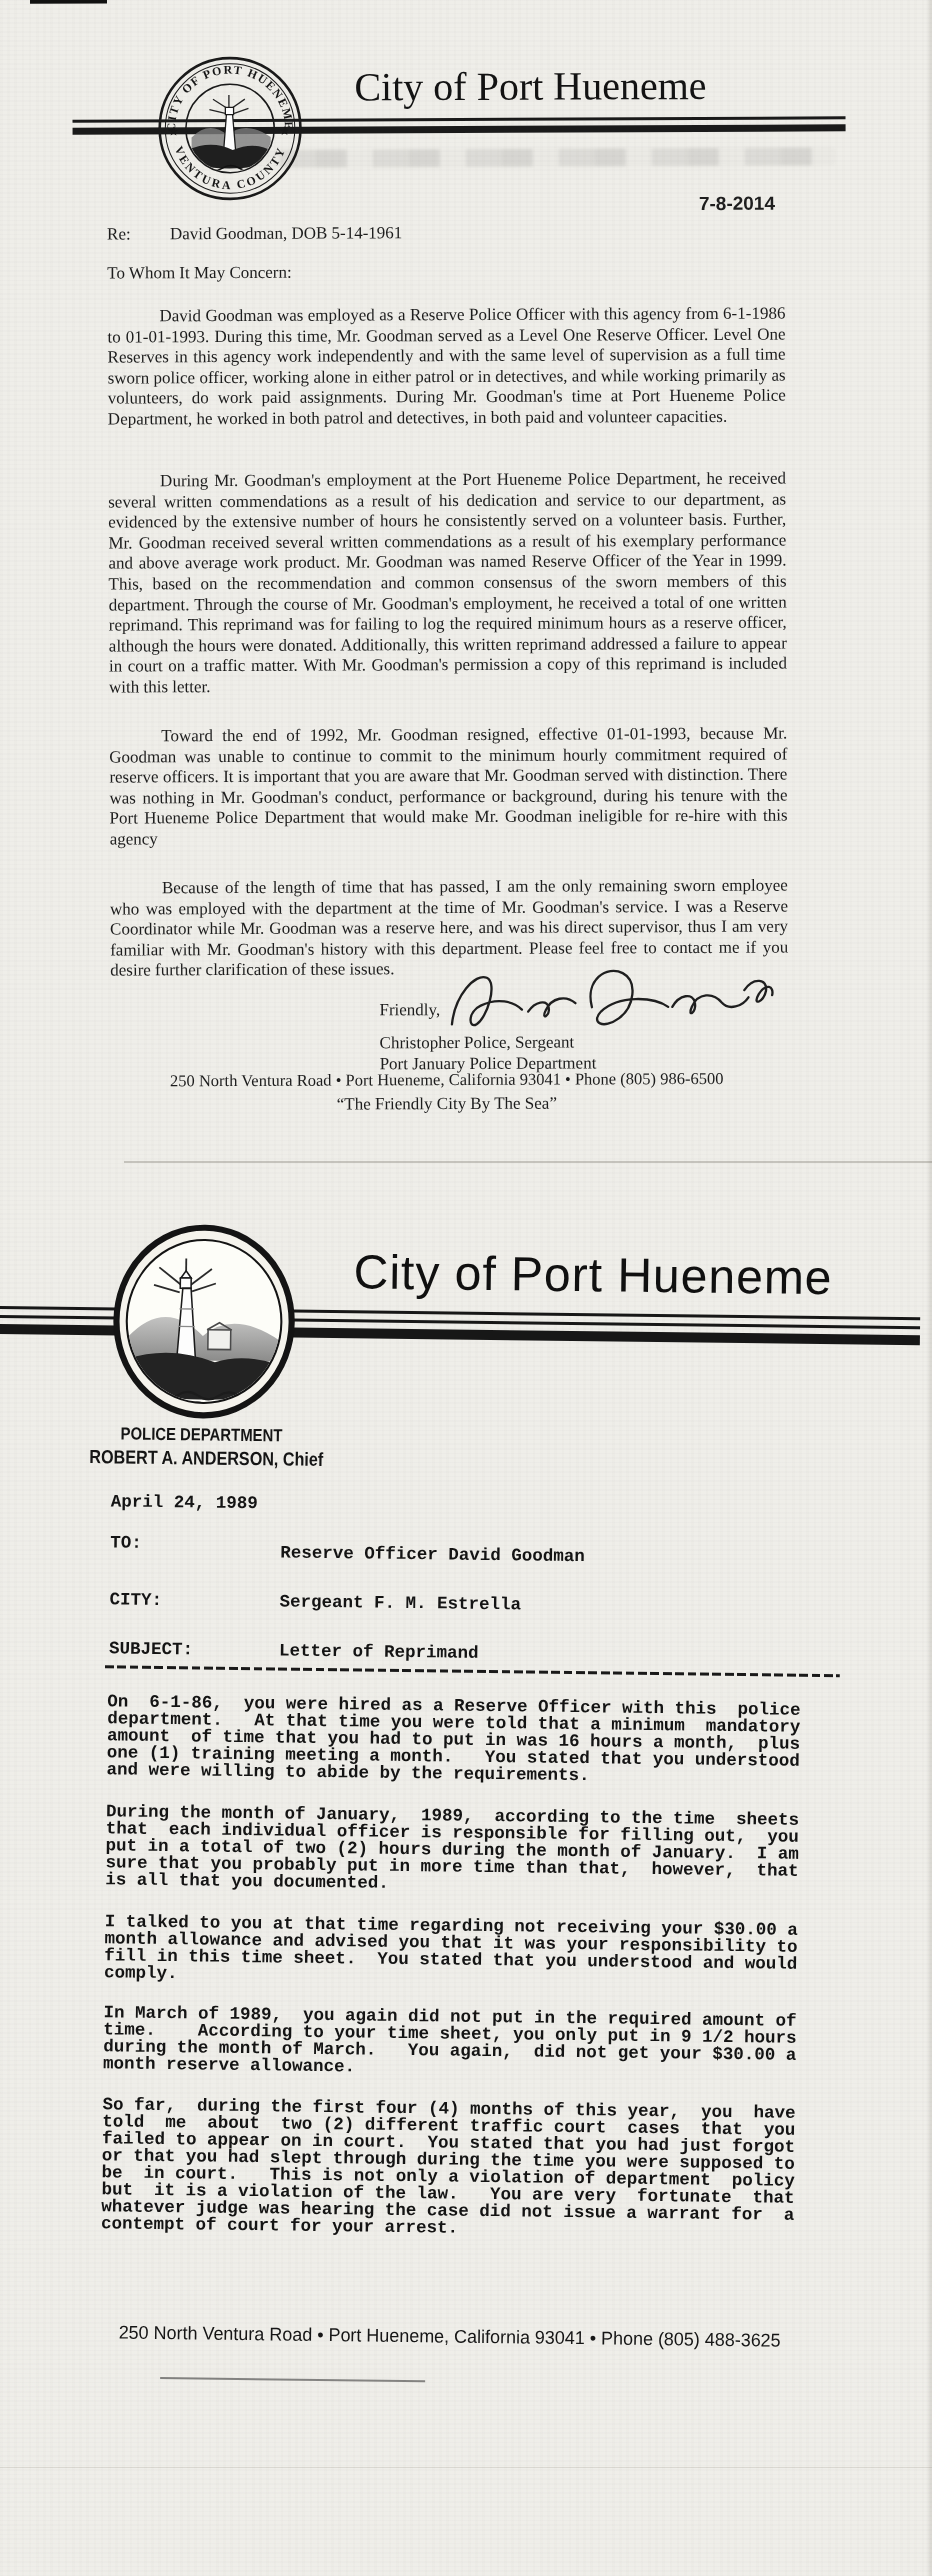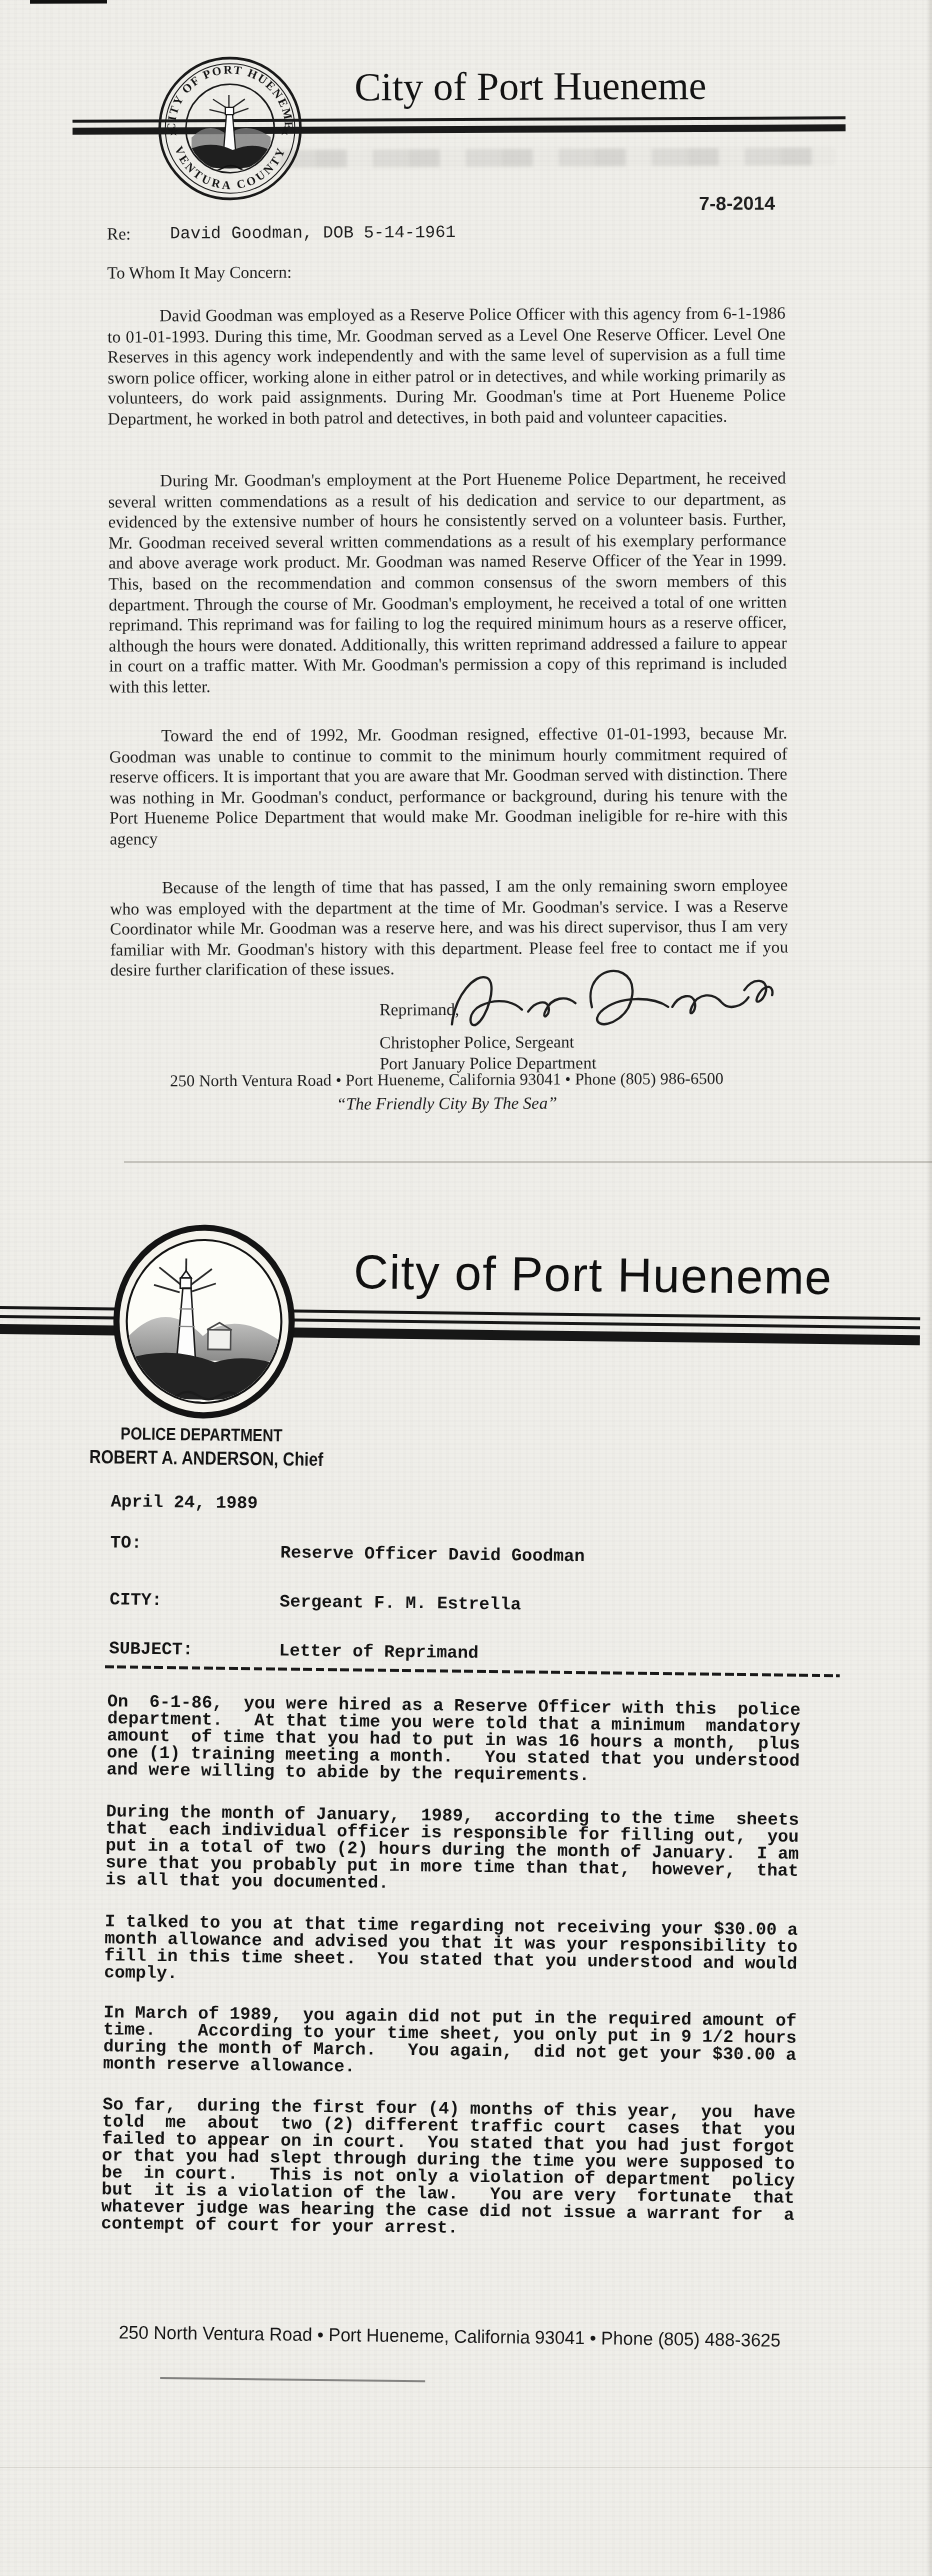--- a/index.html
+++ b/index.html
@@ -71,46 +71,46 @@
       <path d="M62,186 Q110,166 150,187 Q195,169 228,191 L228,213 Q145,233 62,213 Z" fill="#1f1f1f"></path>
       <path d="M66,222 q16,-10 32,0 q16,10 32,0 q16,-10 32,0 q16,10 32,0 q16,-10 32,0" stroke="#111" stroke-width="3" fill="none"></path>
     </g>
   </svg>
 
   <div class="abs" style="left:354px;top:68px;font-size:40px;line-height:41px;font-family:'Liberation Serif',serif;color:#131313;">City of Port Hueneme</div>
 
   <div class="abs" style="left:698px;top:196px;font-family:'Liberation Sans',sans-serif;font-size:19px;font-weight:bold;color:#1e1e1e;">7-8-2014</div>
 
   <div class="abs s" style="left:106px;top:225px;">Re:</div>
-  <div class="abs s" style="left:169px;top:225px;font-family:Liberation Mono, monospace;">David Goodman, DOB 5-14-1961</div>
+  <div class="abs s" style="left:169px;top:225px;">David Goodman, DOB 5-14-1961</div>
 
   <div class="abs s" style="left:106px;top:264px;">To Whom It May Concern:</div>
 
   <div class="abs s indent" style="left:106px;top:307px;width:678px;">David Goodman was employed as a Reserve Police Officer with this agency from 6-1-1986 to 01-01-1993.  During this time, Mr. Goodman served as a Level One Reserve Officer.  Level One Reserves in this agency work independently and with the same level of supervision as a full time sworn police officer, working alone in either patrol or in detectives, and while working primarily as volunteers, do work paid assignments.  During Mr. Goodman's time at Port Hueneme Police Department, he worked in both patrol and detectives, in both paid and volunteer capacities.</div>
   <div class="abs s indent" style="left:106px;top:472px;width:678px;">During Mr. Goodman's employment at the Port Hueneme Police Department, he received several written commendations as a result of his dedication and service to our department, as evidenced by the extensive number of hours he consistently served on a volunteer basis. Further, Mr. Goodman received several written commendations as a result of his exemplary performance and above average work product.  Mr. Goodman was named Reserve Officer of the Year in 1999.  This, based on the recommendation and common consensus of the sworn members of this department.   Through the course of Mr. Goodman's employment, he received a total of one written reprimand.  This reprimand was for failing to log the required minimum hours as a reserve officer, although the hours were donated.  Additionally, this written reprimand addressed a failure to appear in court on a traffic matter.  With Mr. Goodman's permission a copy of this reprimand is included with this letter.</div>
   <div class="abs s indent" style="left:106px;top:727px;width:678px;">Toward the end of 1992, Mr. Goodman resigned, effective 01-01-1993, because Mr. Goodman was unable to continue to commit to the minimum hourly commitment required of reserve officers.  It is important that you are aware that Mr. Goodman served with distinction.  There was nothing in Mr. Goodman's conduct, performance or background, during his tenure with the Port Hueneme Police Department that would make Mr. Goodman ineligible for re-hire with this agency</div>
   <div class="abs s indent" style="left:106px;top:879px;width:678px;">Because of the length of time that has passed, I am the only remaining sworn employee who was employed with the department at the time of Mr. Goodman's service.  I was a Reserve Coordinator while Mr. Goodman was a reserve here, and was his direct supervisor, thus I am very familiar with Mr. Goodman's history with this department.   Please feel free to contact me if you desire further clarification of these issues.</div>
 
-  <div class="abs s" style="left:375px;top:1002px;">Reprimand,</div>
+  <div class="abs s" style="left:375px;top:1002px;">Friendly,</div>
 
   <svg class="abs" style="left:433px;top:948px;" width="340" height="103" viewBox="0 0 660 200">
     <g stroke="#1f1f1f" stroke-width="4.5" fill="none" stroke-linecap="round">
       <path d="M28,152 C34,96 74,52 96,62 C118,72 96,140 76,152 C60,162 58,128 84,116 C116,100 148,108 164,124"></path>
       <path d="M176,128 C190,108 212,104 216,120 C220,136 200,146 210,126 C222,100 250,96 268,112"></path>
       <path d="M300,120 C286,66 330,38 360,54 C390,70 382,120 352,142 C322,164 296,150 318,128 C352,96 420,100 448,120"></path>
       <path d="M456,120 C470,96 496,92 500,112 C504,132 484,142 494,120 C506,92 536,92 552,112 C566,128 592,120 604,102"></path>
       <path d="M596,88 C614,62 642,66 638,90 C634,112 610,120 624,96 C638,74 654,80 650,98"></path>
     </g>
   </svg>
 
   <div class="abs s" style="left:375px;top:1035px;">Christopher Police, Sergeant</div>
   <div class="abs s" style="left:375px;top:1056px;">Port January Police Department</div>
 
   <div class="abs" style="left:442px;top:1072px;transform:translateX(-50%);font-size:16.5px;white-space:nowrap;font-family:'Liberation Serif',serif;color:#1c1c1c;">250 North Ventura Road • Port Hueneme, California 93041 • Phone (805) 986-6500</div>
-  <div class="abs" style="left:442px;top:1096px;transform:translateX(-50%);font-size:17px;font-style:italic;white-space:nowrap;font-family:'Liberation Serif',serif;color:#1c1c1c;">“The Friendly City By The Sea”</div>
+  <div class="abs" style="left:442px;top:1096px;transform:translateX(-50%);font-size:17px;white-space:nowrap;font-family:'Liberation Serif',serif;color:#1c1c1c;">“The Friendly City By The Sea”</div>
 </div>
 
 <div class="abs" style="position:absolute;left:124px;top:1161px;width:809px;height:1.5px;background:rgba(120,115,105,.35);"></div>
 <div class="abs" style="position:absolute;left:0;top:2467px;width:933px;height:1px;background:rgba(120,115,105,.18);"></div>
 
 <div class="page" id="pg2" style="top:1162px;height:1306px;transform:rotate(0.7deg);">
 
   <div class="sealline" style="left:0;top:144px;width:922px;height:3.1px;"></div>
   <div class="sealline" style="left:0;top:153px;width:922px;height:3.1px;"></div>
   <div class="sealline" style="left:0;top:162px;width:922px;height:10.3px;"></div>

